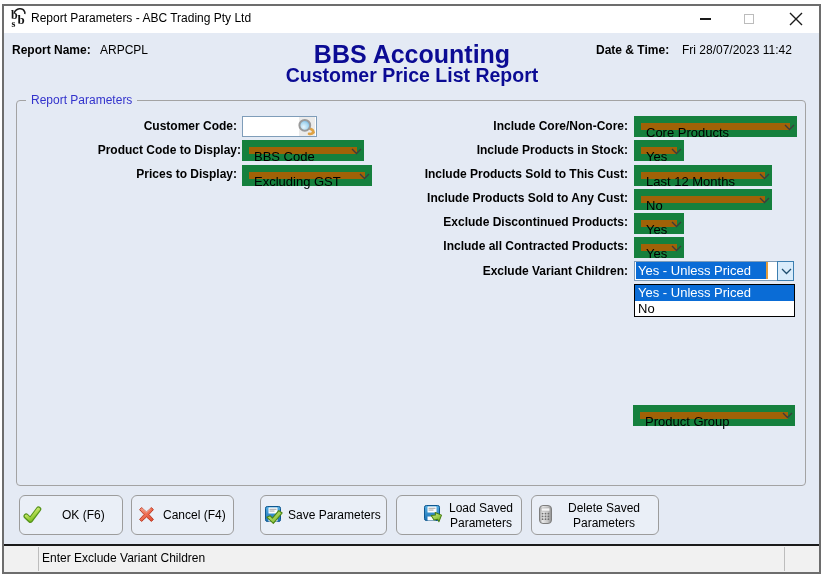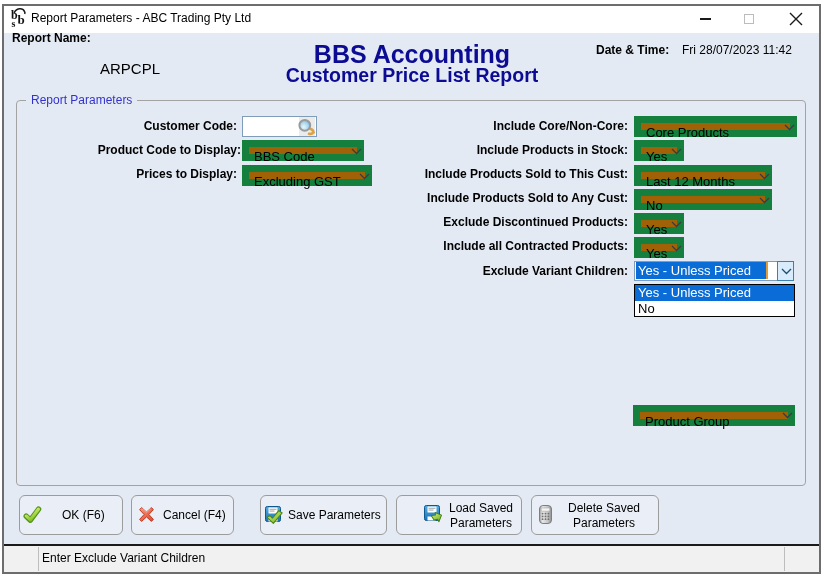--- a/index.html
+++ b/index.html
@@ -25,22 +25,22 @@
     <text x="0.5" y="19.5" font-family="Liberation Serif" font-weight="bold" font-size="10" fill="#111">s</text>
     <text x="6.5" y="16.5" font-family="Liberation Serif" font-weight="bold" font-size="13" fill="#111">b</text>
   </svg>
   <div class="abs" style="left:31px; top:11px; font-size:12px; color:#000;">Report Parameters - ABC Trading Pty Ltd</div>
   <div class="abs" style="left:700px; top:18px; width:11px; height:2px; background:#1a1a1a;"></div>
   <div class="abs" style="left:744px; top:14px; width:10px; height:10px; border:1px solid #bcbcbc;"></div>
   <svg class="abs" style="left:789px; top:12px;" width="14" height="14" viewBox="0 0 14 14">
     <path d="M1,1 L13,13 M13,1 L1,13" stroke="#1a1a1a" stroke-width="1.4"></path>
   </svg>
 
-  <div class="abs b" style="left:12px; top:31px; font-size:12px;">Report Name:</div>
-  <div class="abs" style="left:100px; top:60px; font-size:15px;">ARPCPL</div>
+  <div class="abs b" style="left:12px; top:43px; font-size:12px;">Report Name:</div>
+  <div class="abs" style="left:100px; top:43px; font-size:12px;">ARPCPL</div>
   <div class="abs b" style="left:0px; top:64px; width:824px; text-align:center; font-size:19.5px; color:#0b0b94;">Customer Price List Report</div>
   <div class="abs b" style="left:0px; top:40px; width:824px; text-align:center; font-size:25px; color:#0b0b94;">BBS Accounting</div>
   <div class="abs b" style="left:596px; top:43px; font-size:12px;">Date &amp; Time:</div>
   <div class="abs" style="left:682px; top:43px; font-size:12px;">Fri 28/07/2023 11:42</div>
 
   <div class="abs" style="left:16px; top:100px; width:790px; height:386px; border:1px solid #a3a3a3; border-radius:4px;"></div>
   <div class="abs" style="left:26px; top:93px; font-size:12px; color:#3333cc; background:#e4eaf4; padding:0 5px;">Report Parameters</div>
 
   <div class="lbl" style="left:0px; top:119px; width:237px;">Customer Code:</div>
   <div class="abs" style="left:242px; top:116px; width:75px; height:21px; background:#fff; border:1px solid #7f9db9;"></div>

